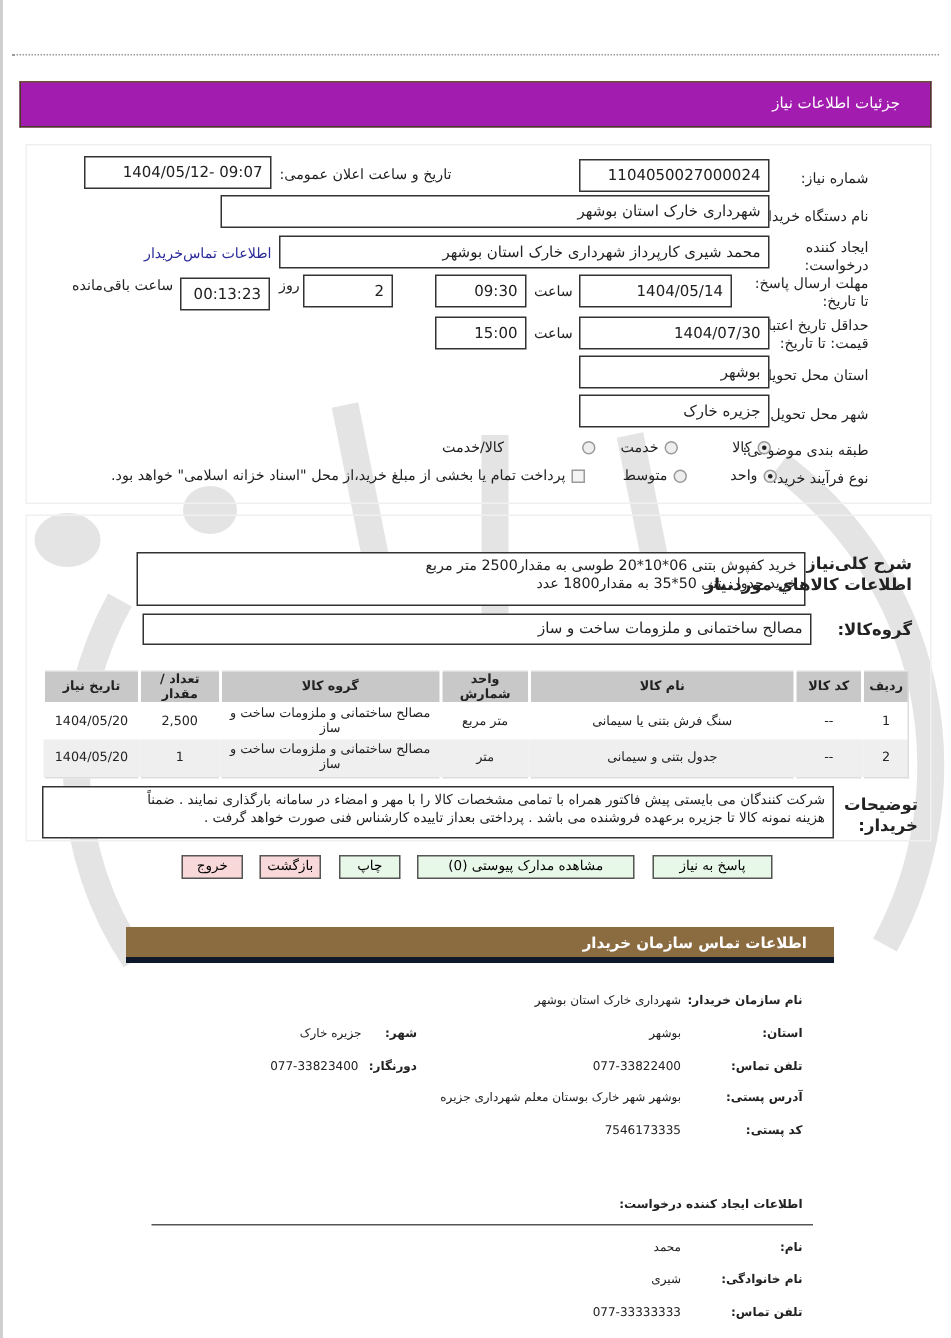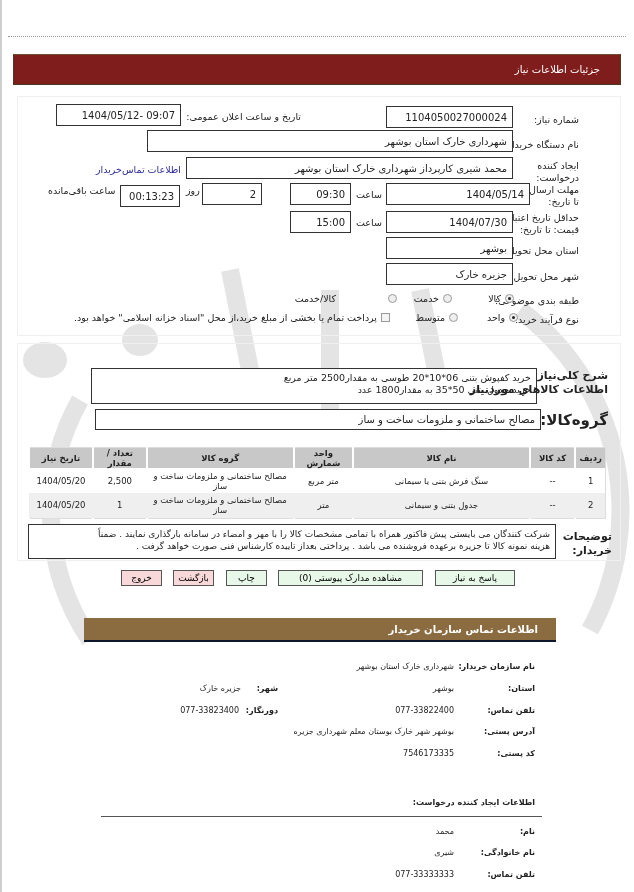--- a/index.html
+++ b/index.html
@@ -1,20 +1,20 @@
 <!DOCTYPE html>
 <html><head>
 <meta charset="utf-8">
 <style>
   * { box-sizing: border-box; margin: 0; padding: 0; }
   html, body { width: 634px; height: 892px; overflow: hidden; background: #ffffff; }
   body { position: relative; font-family: "DejaVu Sans", sans-serif; font-size: 9px; color: #222; direction: rtl; }
   .left-rule { position: absolute; left: 0; top: 0; width: 2px; height: 892px; background: #cfcfcf; }
   .dotted-rule { position: absolute; left: 8px; top: 36px; width: 510px; border-top: 1px dotted #9a9a9a; width: 618px; }
-  .header-bar { position: absolute; left: 13px; top: 54px; width: 608px; height: 31px; background: #7f1d1d; border: 1px solid #4a3a22; border-top-color: #6a5232; }
+  .header-bar { position: absolute; left: 13px; top: 54px; width: 608px; height: 31px; background: #a21caf; border: 1px solid #4a3a22; border-top-color: #6a5232; }
   .header-bar span { position: absolute; right: 20px; top: 9px; color: #fff; font-size: 10px; }
   .panel { position: absolute; border: 1px solid #f0f0f0; background: transparent; }
   .field { position: absolute; border: 1px solid #333; background: #fff; height: 22px; font-size: 10px; padding: 0 5px; display: flex; align-items: center; white-space: nowrap; overflow: hidden; }
   .field.ltr { direction: ltr; justify-content: flex-end; }
   .field.rtl { direction: rtl; justify-content: flex-start; }
   .label { position: absolute; font-size: 9.5px; color: #222; white-space: nowrap; line-height: 12px; text-align: right; }
   .label.bold { font-weight: bold; font-size: 10px; }
   .link { color: #2b2b9a; }
   .radio { display: inline-block; width: 9px; height: 9px; border-radius: 50%; border: 1px solid #9a9a9a; background: #eee; vertical-align: middle; position: relative; margin-left: 4px; }
   .radio.on::after { content: ""; position: absolute; left: 2px; top: 2px; width: 3px; height: 3px; border-radius: 50%; background: #222; }
@@ -22,21 +22,21 @@
   .opt { position: absolute; font-size: 9.5px; white-space: nowrap; display: flex; align-items: center; }
   .textbox { position: absolute; border: 1px solid #333; background: #fff; font-size: 9.5px; padding: 3px 5px; line-height: 12px; }
   table.items { position: absolute; border-collapse: collapse; font-size: 8.5px; background: #fff; border: 1px solid #ddd; }
   table.items th { background: #c8c8c8; color: #222; font-weight: bold; height: 20px; border-left: 2px solid #fff; padding: 0 3px; font-size: 8.5px; }
   table.items td { text-align: center; height: 25px; padding: 0 3px; line-height: 10px; border-left: 2px solid transparent; }
   table.items tr.r1 td { background: #ffffff; }
   table.items tr.r2 td { background: #efefef; }
   .btn { position: absolute; height: 16px; border: 1px solid #555; font-size: 9px; text-align: center; line-height: 13px; font-family: "DejaVu Sans", sans-serif; }
   .btn.green { background: #e8f8e8; }
   .btn.pink { background: #f8d8d8; }
-  .sec-bar { position: absolute; left: 84px; top: 618px; width: 472px; height: 24px; background: #8b6b40; border-bottom: 2px solid #0f172a; }
+  .sec-bar { position: absolute; left: 84px; top: 618px; width: 472px; height: 24px; background: #8b6b40; border-bottom: 4px solid #0f172a; }
   .sec-bar span { position: absolute; right: 18px; top: 6px; color: #fff; font-weight: bold; font-size: 10px; }
   .info-label { position: absolute; font-size: 8px; font-weight: bold; white-space: nowrap; color: #222; }
   .info-val { position: absolute; font-size: 8px; white-space: nowrap; color: #222; }
   .hr { position: absolute; left: 101px; top: 816px; width: 441px; border-top: 1px solid #555; }
   .watermark { position: absolute; pointer-events: none; }
 </style>
 </head>
 <body>
 
 <div class="left-rule"></div>
@@ -68,21 +68,21 @@
 <div class="field ltr" style="left:56px;top:104px;width:125px;">1404/05/12- 09:07</div>
 
 <div class="label" style="right:55px;top:139px;">نام دستگاه خریدار:</div>
 <div class="field rtl" style="left:147px;top:130px;width:366px;">شهرداری خارک استان بوشهر</div>
 
 <div class="label" style="right:55px;top:160px;width:70px;white-space:normal;">ایجاد کننده درخواست:</div>
 <div class="field rtl" style="left:186px;top:157px;width:327px;">محمد شیری کارپرداز شهرداری خارک استان بوشهر</div>
 <div class="label link" style="right:453px;top:164px;">اطلاعات تماس‌خریدار</div>
 
 <div class="label" style="right:55px;top:184px;width:82px;white-space:normal;">مهلت ارسال پاسخ: تا تاریخ:</div>
-<div class="field ltr" style="left:386px;top:183px;width:144px;text-align:right;">1404/05/14</div>
+<div class="field ltr" style="left:386px;top:183px;width:102px;text-align:right;">1404/05/14</div>
 <div class="label" style="left:356px;top:189px;">ساعت</div>
 <div class="field ltr" style="left:290px;top:183px;width:61px;">09:30</div>
 <div class="field ltr" style="left:202px;top:183px;width:60px;">2</div>
 <div class="label" style="left:186px;top:185px;">روز</div>
 <div class="field ltr" style="left:120px;top:185px;width:60px;">00:13:23</div>
 <div class="label" style="left:48px;top:185px;">ساعت باقی‌مانده</div>
 
 <div class="label" style="right:55px;top:212px;width:82px;white-space:normal;">حداقل تاریخ اعتبار قیمت: تا تاریخ:</div>
 <div class="field ltr" style="left:386px;top:211px;width:127px;">1404/07/30</div>
 <div class="label" style="left:356px;top:217px;">ساعت</div>
@@ -125,21 +125,21 @@
 <div class="panel" style="left:17px;top:343px;width:604px;height:218px;"></div>
 
 <div class="label bold" style="right:26px;top:370px;font-size:11px;">شرح کلی‌نیاز:</div>
 <div class="textbox" style="left:91px;top:343px;width:446px;height:36px;margin-top:25px;">
   <div>خرید کفپوش بتنی 06*10*20 طوسی به مقدار2500 متر مربع</div>
   <div>خرید جدول بتنی 50*35 به مقدار1800 عدد</div>
 </div>
 
 <div class="label bold" style="right:26px;top:384px;font-size:11px;">اطلاعات کالاهاي موردنیاز</div>
 
-<div class="label bold" style="right:26px;top:414px;font-size:15px;">گروه‌کالا:</div>
+<div class="label bold" style="right:26px;top:414px;font-size:11px;">گروه‌کالا:</div>
 <div class="field rtl" style="left:95px;top:409px;width:446px;height:21px;">مصالح ساختمانی و ملزومات ساخت و ساز</div>
 
 <table class="items" style="left:28px;top:447px;width:578px;">
   <thead>
     <tr>
       <th style="width:22px;">ردیف</th>
       <th style="width:46px;">کد کالا</th>
       <th style="width:178px;">نام کالا</th>
       <th style="width:60px;">واحد شمارش</th>
       <th style="width:148px;">گروه کالا</th>

